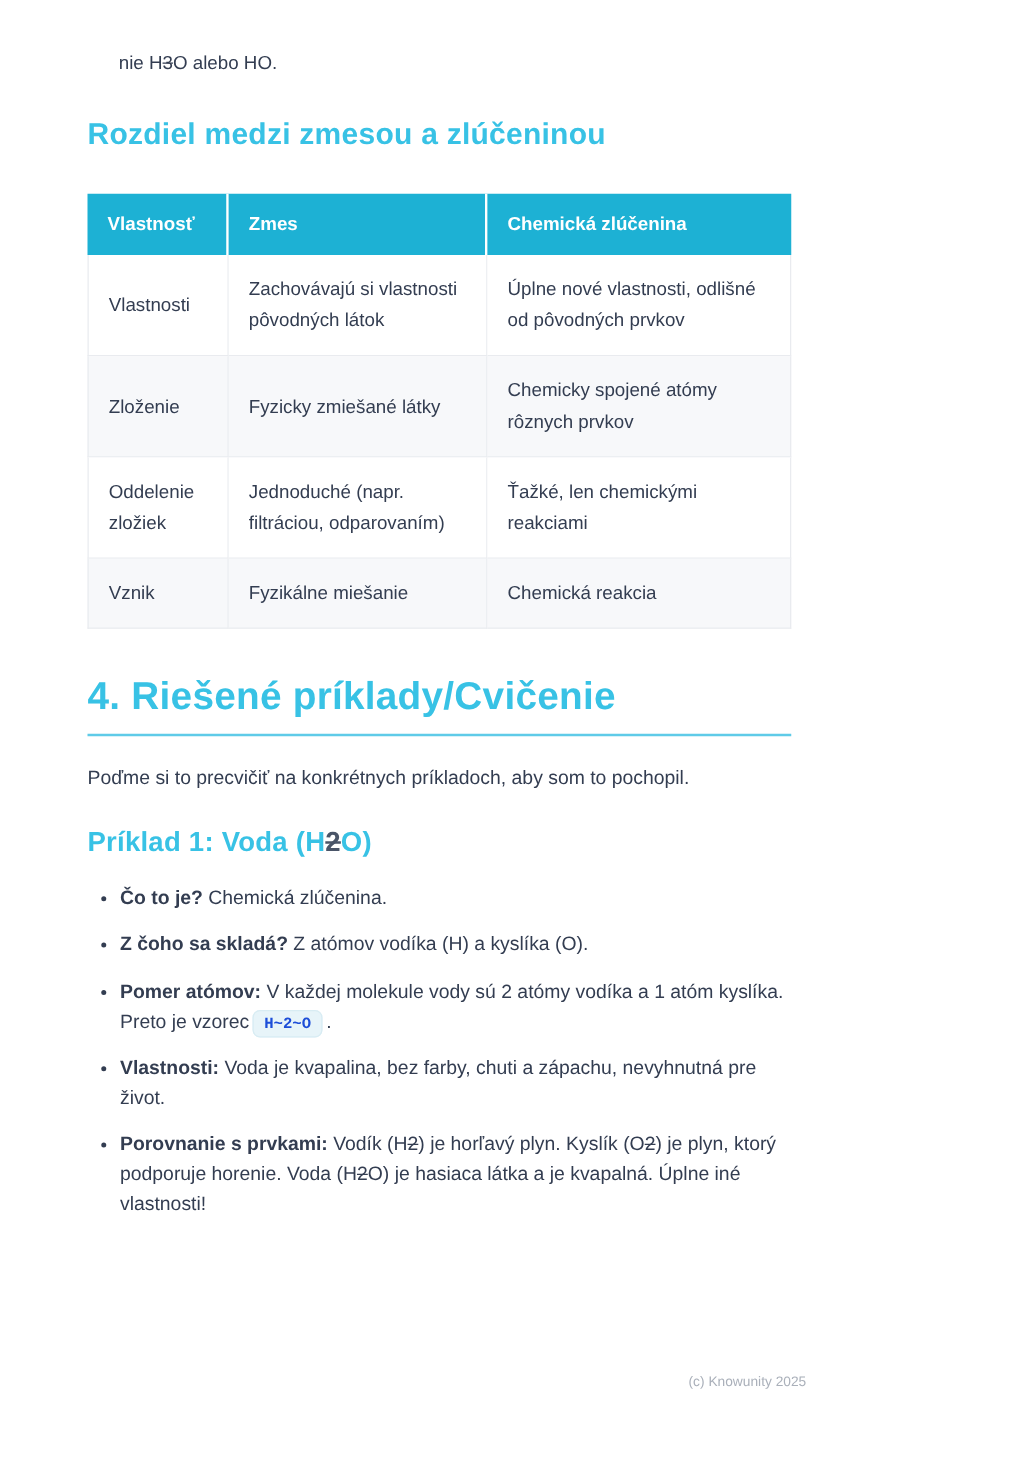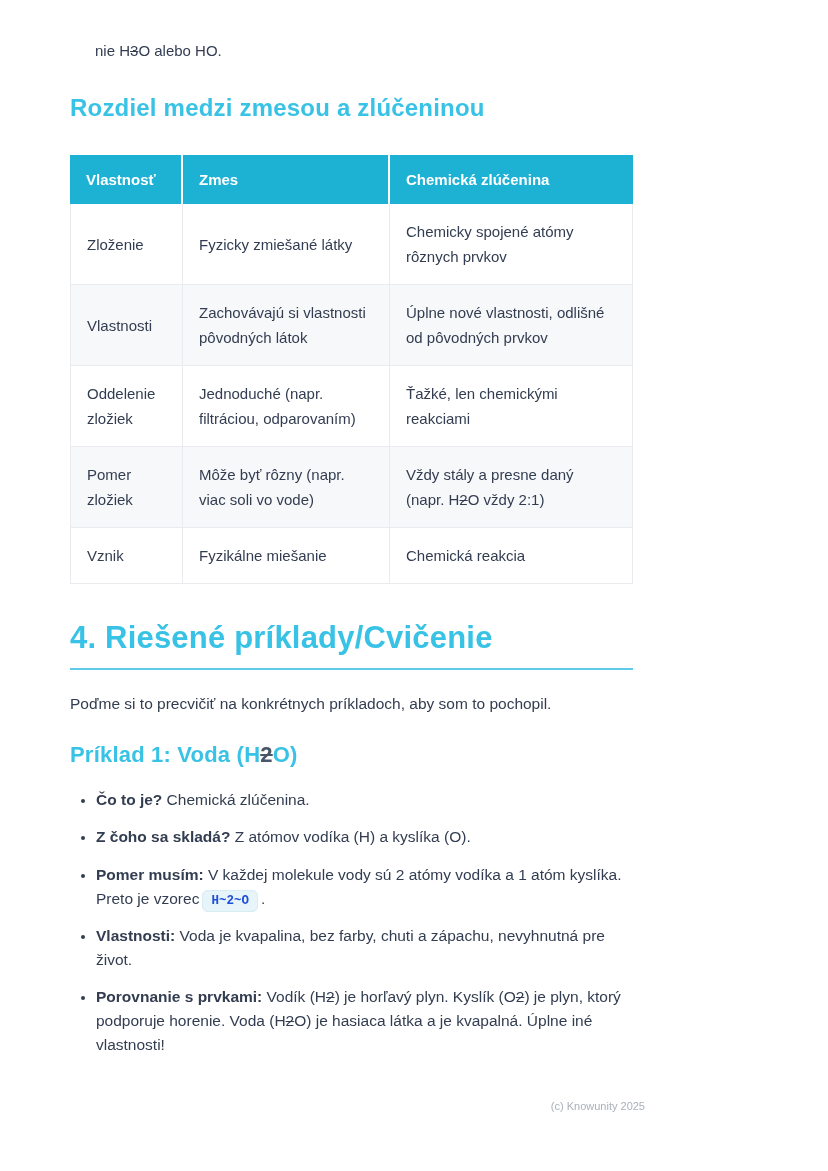--- a/index.html
+++ b/index.html
@@ -56,58 +56,53 @@
         </colgroup>
       <thead>
         <tr>
           <th>Vlastnosť</th>
           <th>Zmes</th>
           <th>Chemická zlúčenina</th>
         </tr>
       </thead>
       <tbody>
         <tr>
+          <td><span>Vlastnosti</span></td>
+          <td><span>Zachovávajú si vlastnosti pôvodných látok</span></td>
+          <td><span>Úplne nové vlastnosti, odlišné od pôvodných prvkov</span></td>
+        </tr>
+        <tr>
           <td><span>Zloženie</span></td>
           <td><span>Fyzicky zmiešané látky</span></td>
           <td><span>Chemicky spojené atómy rôznych prvkov</span></td>
         </tr>
         <tr>
-          <td><span>Vlastnosti</span></td>
-          <td><span>Zachovávajú si vlastnosti pôvodných látok</span></td>
-          <td><span>Úplne nové vlastnosti, odlišné od pôvodných prvkov</span></td>
-        </tr>
-        <tr>
           <td><span>Oddelenie zložiek</span></td>
           <td><span>Jednoduché (napr. filtráciou, odparovaním)</span></td>
           <td><span>Ťažké, len chemickými reakciami</span></td>
-        </tr>
-        <tr>
-          <td><span>Pomer zložiek</span></td>
-          <td><span>Môže byť rôzny (napr. viac soli vo vode)</span></td>
-          <td><span>Vždy stály a presne daný (napr. H</span><span class="seg-s">2</span><span>O vždy 2:1)</span></td>
         </tr>
         <tr>
           <td><span>Vznik</span></td>
           <td><span>Fyzikálne miešanie</span></td>
           <td><span>Chemická reakcia</span></td>
         </tr>
       </tbody>
     </table>
 
     <h1 class="cyan">4. Riešené príklady/Cvičenie</h1>
     <hr class="section">
 
     <p class="practice-intro">Poďme si to precvičiť na konkrétnych príkladoch, aby som to pochopil.</p>
 
     <h3 class="cyan"><span>Príklad 1: Voda (H</span><span class="seg-sd">2</span><span>O)</span></h3>
 
     <ul class="bullets">
       <li><span class="seg-b">Čo to je?</span><span> Chemická zlúčenina.</span></li>
       <li><span class="seg-b">Z čoho sa skladá?</span><span> Z atómov vodíka (H) a kyslíka (O).</span></li>
-      <li><span class="seg-b">Pomer musím:</span><span> V každej molekule vody sú 2 atómy vodíka a 1 atóm kyslíka. Preto je vzorec</span><span class="seg-code">H~2~O</span><span>.</span></li>
+      <li><span class="seg-b">Pomer atómov:</span><span> V každej molekule vody sú 2 atómy vodíka a 1 atóm kyslíka. Preto je vzorec</span><span class="seg-code">H~2~O</span><span>.</span></li>
       <li><span class="seg-b">Vlastnosti:</span><span> Voda je kvapalina, bez farby, chuti a zápachu, nevyhnutná pre život.</span></li>
       <li><span class="seg-b">Porovnanie s prvkami:</span><span> Vodík (H</span><span class="seg-s">2</span><span>) je horľavý plyn. Kyslík (O</span><span class="seg-s">2</span><span>) je plyn, ktorý podporuje horenie. Voda (H</span><span class="seg-s">2</span><span>O) je hasiaca látka a je kvapalná. Úplne iné vlastnosti!</span></li>
     </ul>
 
   </div>
 
   <div class="side-stripe"></div>
   <div class="watermark">(c) Knowunity 2025</div>
 </div>
 

